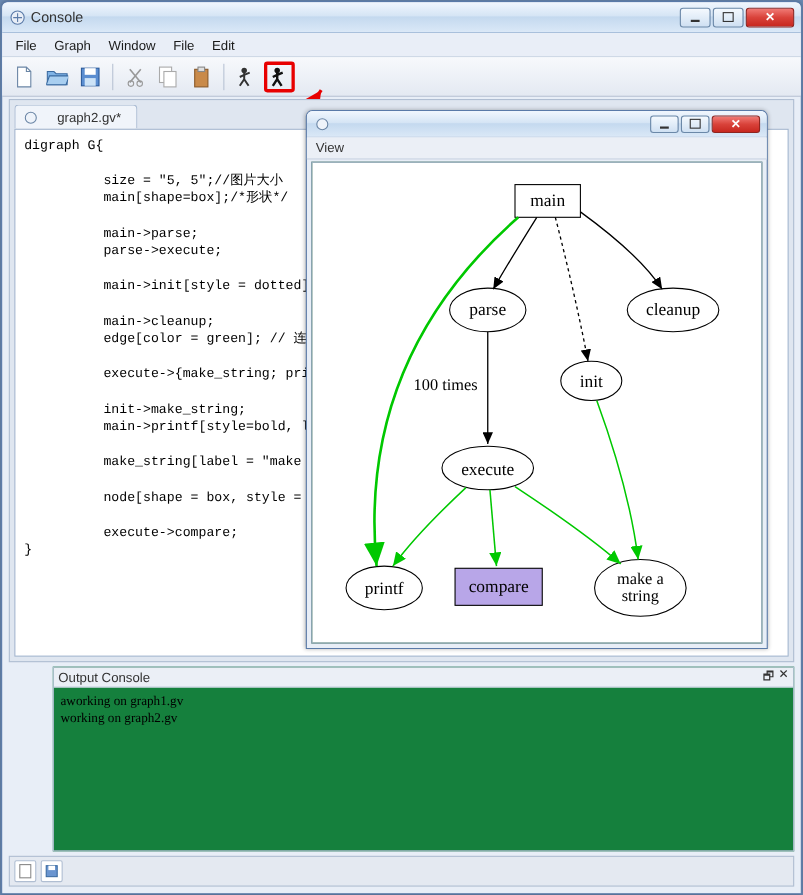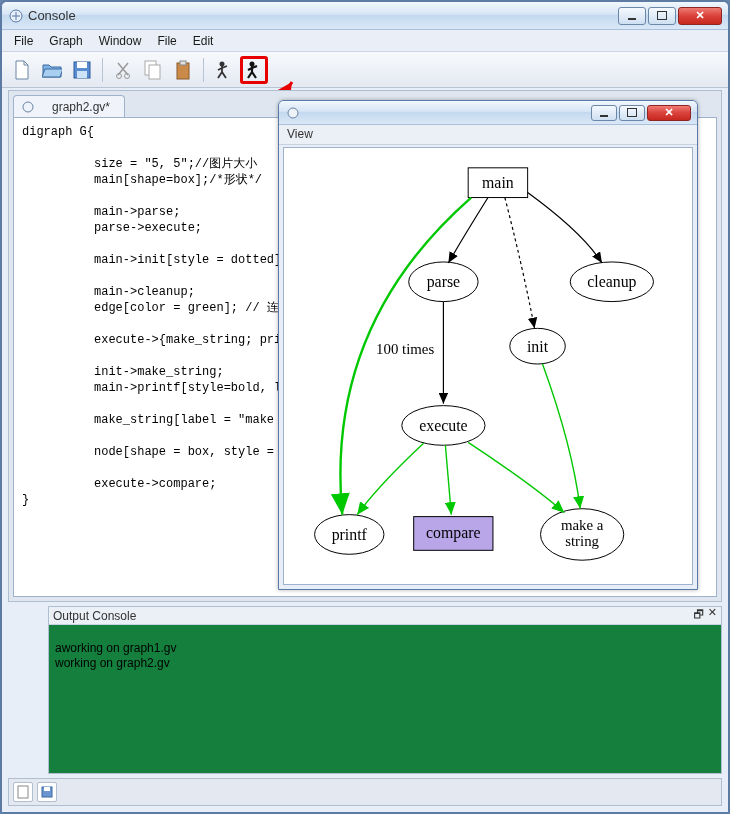--- a/index.html
+++ b/index.html
@@ -20,21 +20,21 @@
 .menu-item { padding: 2px 8px; color: #1a1a1a; cursor: default; }
 .toolbar { height: 36px; background: linear-gradient(to bottom, #f7f9fc, #e4e9f2); display: flex; align-items: center; padding: 0 6px; border-bottom: 1px solid #b8c3d4; gap: 2px; }
 .tbtn { width: 28px; height: 28px; display: flex; align-items: center; justify-content: center; border-radius: 3px; cursor: default; }
 .tsep { width: 1px; height: 24px; background: #b8c3d4; margin: 0 4px; }
 .highlight-box { border: 3px solid #e80000; }
 .main-area { position: absolute; left: 6px; right: 6px; top: 88px; bottom: 210px; background: #dfe6f0; border: 1px solid #b0bed2; }
 .doc-tab { position: absolute; left: 4px; top: 4px; height: 22px; padding: 0 14px 0 6px; background: #f0f4fa; border: 1px solid #9fb2cc; border-bottom: none; border-radius: 4px 4px 0 0; display: flex; align-items: center; gap: 12px; font-size: 12px; color: #333; }
 .editor { position: absolute; left: 4px; right: 4px; top: 26px; bottom: 4px; background: #fff; border: 1px solid #9fb2cc; padding: 6px 8px; font-family: "SimSun", "Courier New", monospace; font-size: 12px; line-height: 16px; white-space: pre; color: #000; overflow: hidden; }
 .console-panel { position: absolute; left: 6px; right: 6px; bottom: 38px; height: 168px; background: #15803d; border: 1px solid #b0bed2; margin-left: 40px; }
 .console-head { height: 18px; background: #ebeff6; border-bottom: 1px solid #c8d2e2; padding: 0 4px; font-size: 12px; color: #333; display: flex; align-items: center; justify-content: space-between; }
-.console-body { padding: 16px 6px; font-family: Liberation Sans, sans-serif; font-size: 12px; line-height: 15px; white-space: pre; }
+.console-body { padding: 5px 6px; font-family: Liberation Serif, serif; font-size: 12px; line-height: 15px; white-space: pre; }
 .statusbar { position: absolute; left: 6px; right: 6px; bottom: 6px; height: 28px; background: #e4e9f1; border: 1px solid #b0bed2; display: flex; align-items: center; padding: 0 4px; gap: 4px; }
 .stat-btn { width: 20px; height: 20px; border: 1px solid #b0bed2; background: #fff; border-radius: 2px; display:flex; align-items:center; justify-content:center; }
 .view-win { position: absolute; left: 278px; top: 100px; width: 420px; height: 490px; }
 .view-body { position: absolute; left: 4px; right: 4px; top: 46px; bottom: 4px; background: #14532d; border: 1px solid #9fb2cc; }
 .view-label { height: 20px; padding: 2px 8px; font-size: 12px; color: #333; background: #ebeff6; border-bottom: 1px solid #c8d2e2; }
 svg.graph { width: 100%; height: calc(100% - 0px); display: block; background: #fff; }
 .arrow-annotation { position: absolute; pointer-events: none; }
 </style>
 </head>
 <body>

